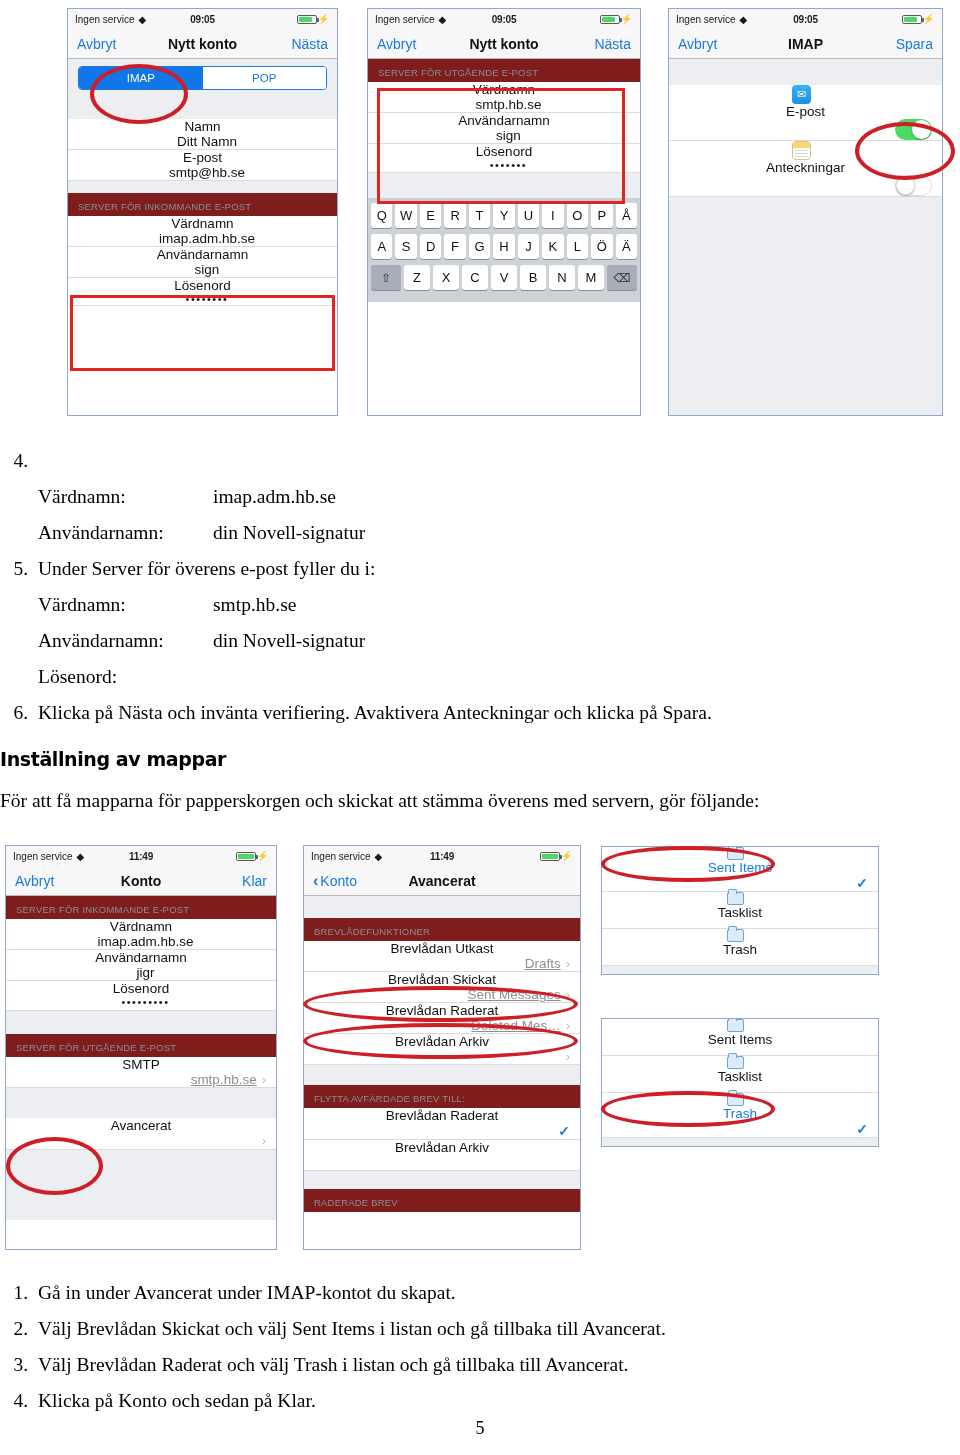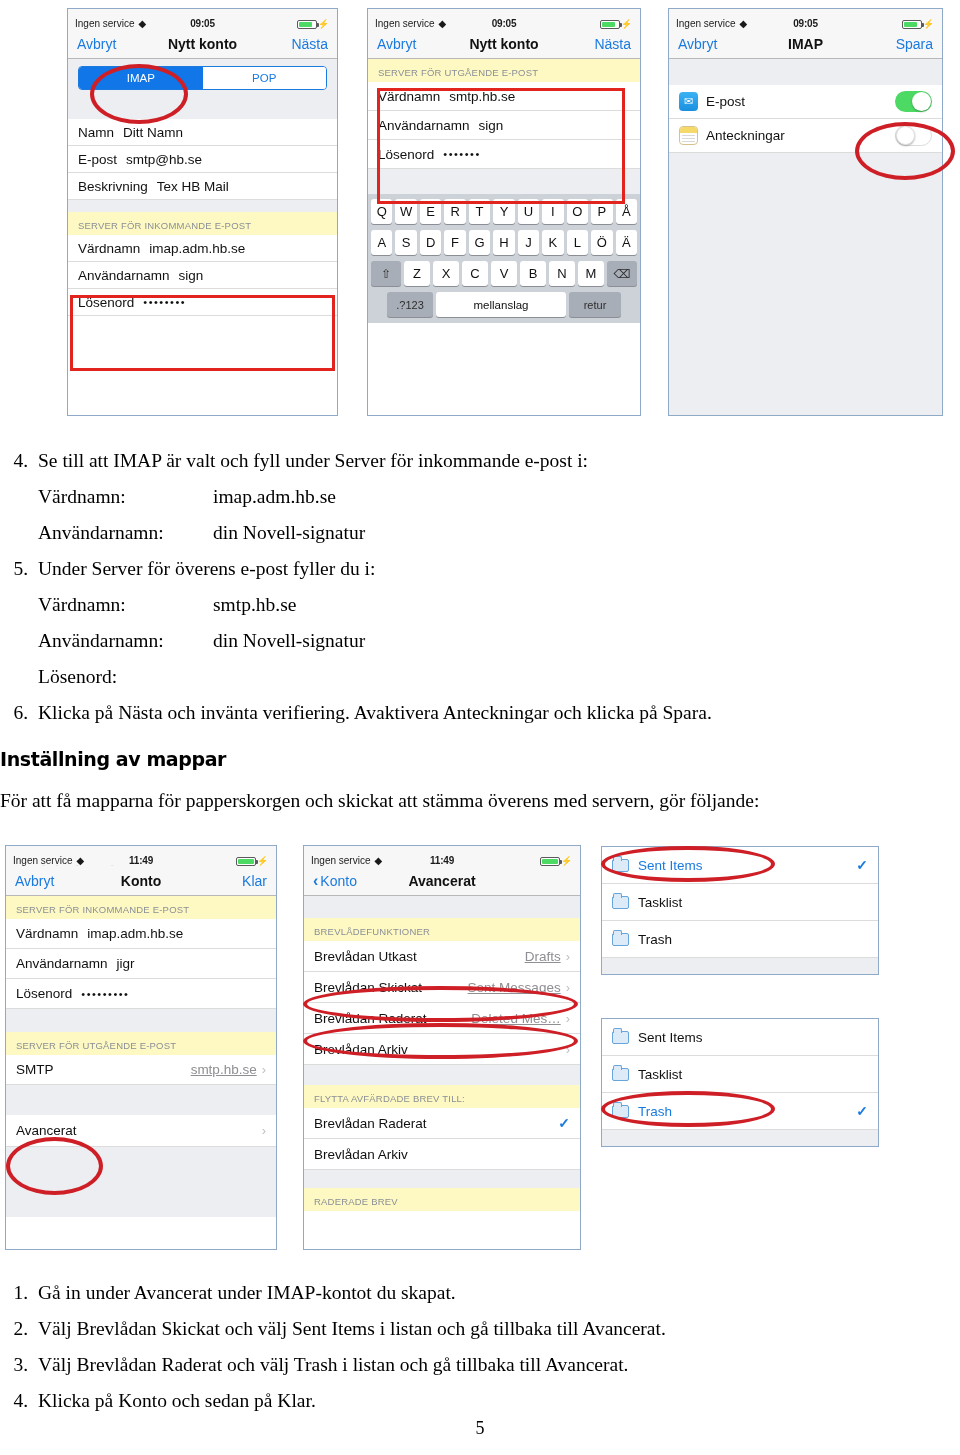--- a/index.html
+++ b/index.html
@@ -17,21 +17,21 @@
   .shot {
     position:absolute;
     background:#ffffff;
     border:1px solid #8faac8;
     overflow:hidden;
     font-family:"Liberation Sans", sans-serif;
   }
   .statusbar {
     height:20px;
     background:#f7f7f7;
-    display:flex; align-items:flex-end;
+    display:flex; align-items:center;
     padding:0 7px;
     font-size:10px; color:#1a1a1a;
     position:relative;
   }
   .sb-left { display:flex; align-items:center; gap:4px; }
   .sb-time { position:absolute; left:0; right:0; text-align:center; font-weight:bold; font-size:10px; letter-spacing:-0.2px;}
   .sb-right { margin-left:auto; display:flex; align-items:center; gap:2px; z-index:2;}
   .wifi { font-size:10px; }
   .batt {
     width:20px; height:9px; border:1px solid #5a5a5a; border-radius:2px;
@@ -47,33 +47,34 @@
     display:flex; align-items:center; justify-content:space-between;
     padding:0 9px;
     position:relative;
   }
   .nav-btn{ color:#1b7ae0; font-size:14px; white-space:nowrap;}
   .nav-title{ font-size:14px; font-weight:bold; color:#111; position:absolute; left:0; right:0; text-align:center; pointer-events:none;}
   .nav-back{display:flex;align-items:center;gap:2px;color:#1b7ae0;font-size:14px;z-index:2;}
   .chev-l{font-size:16px;line-height:1;font-weight:bold;}
 
   .grp-head{
-    background:#fef9c3; color:#8a8f96;
+    background:#7f1d1d; color:#8a8f96;
     font-size:9.5px; letter-spacing:.2px;
     padding:8px 10px 4px 10px;
     text-transform:uppercase;
   }
   .gap{background:#eceef1;}
   .row{
     background:#fff;
     border-bottom:1px solid #dcdcdc;
     display:flex; align-items:center;
     padding:0 10px;
     font-size:13.5px; color:#111;
     min-height:27px;
+    flex-direction:column;
   }
   .row .lbl{ color:#111; }
   .row .val{ margin-left:9px; color:#111; }
   .row .val.gray{ color:#8e8e93;text-decoration:underline; }
   .row .right{ margin-left:auto; display:flex; align-items:center; gap:5px; color:#8e8e93;}
   .chev{color:#c0c0c5; font-size:13px;}
   .dots{letter-spacing:1.5px; font-size:11px;}
   .check{color:#1b7ae0; font-size:14px; font-weight:bold;}
 
   
@@ -169,24 +170,20 @@
     </div>
   </div>
   <div class="gap" style="height:22px"></div>
   <div class="row">
     <span class="lbl">Namn</span>
     <span class="val">Ditt Namn</span>
   </div>
   <div class="row">
     <span class="lbl">E-post</span>
     <span class="val">smtp@hb.se</span>
-  </div>
-  <div class="row">
-    <span class="lbl">Beskrivning</span>
-    <span class="val">Tex HB Mail</span>
   </div>
   <div class="gap" style="height:12px"></div>
   <div class="grp-head">SERVER FÖR INKOMMANDE E-POST</div>
   <div class="row">
     <span class="lbl">Värdnamn</span>
     <span class="val">imap.adm.hb.se</span>
   </div>
   <div class="row">
     <span class="lbl">Användarnamn</span>
     <span class="val">sign</span>
@@ -263,25 +260,20 @@
       <div class="key fn">⇧</div>
       <div class="key">Z</div>
       <div class="key">X</div>
       <div class="key">C</div>
       <div class="key">V</div>
       <div class="key">B</div>
       <div class="key">N</div>
       <div class="key">M</div>
       <div class="key fn">⌫</div>
     </div>
-    <div class="krow" style="margin-bottom:0">
-      <div class="key fn num">.?123</div>
-      <div class="key space">mellanslag</div>
-      <div class="key fn ret">retur</div>
-    </div>
   </div>
 </div>
 <div class="rect" style="left:377px;top:88px;width:248px;height:116px;"></div>
 
 <div class="shot" style="left:668px;top:8px;width:275px;height:408px;">
   <div class="statusbar">
     <div class="sb-left">
       <span>Ingen service</span>
       <span class="wifi">◆</span>
     </div>
@@ -317,21 +309,20 @@
         </span>
     </span>
   </div>
   <div class="gap" style="height:280px"></div>
 </div>
 <div class="ellipse" style="left:855px;top:122px;width:100px;height:58px;"></div>
 
 <div class="doc body-txt" style="left:0px;top:443px;width:960px;">
   <div class="li">
     <span class="num">4.</span>
-    <span>Se till att IMAP är valt och fyll under Server för inkommande e-post i:</span>
   </div>
   <div class="li">
     <span class="num"></span>
     <span class="sub">
       <span class="k">Värdnamn:</span>
       <span>imap.adm.hb.se</span>
     </span>
   </div>
   <div class="li">
     <span class="num"></span>

